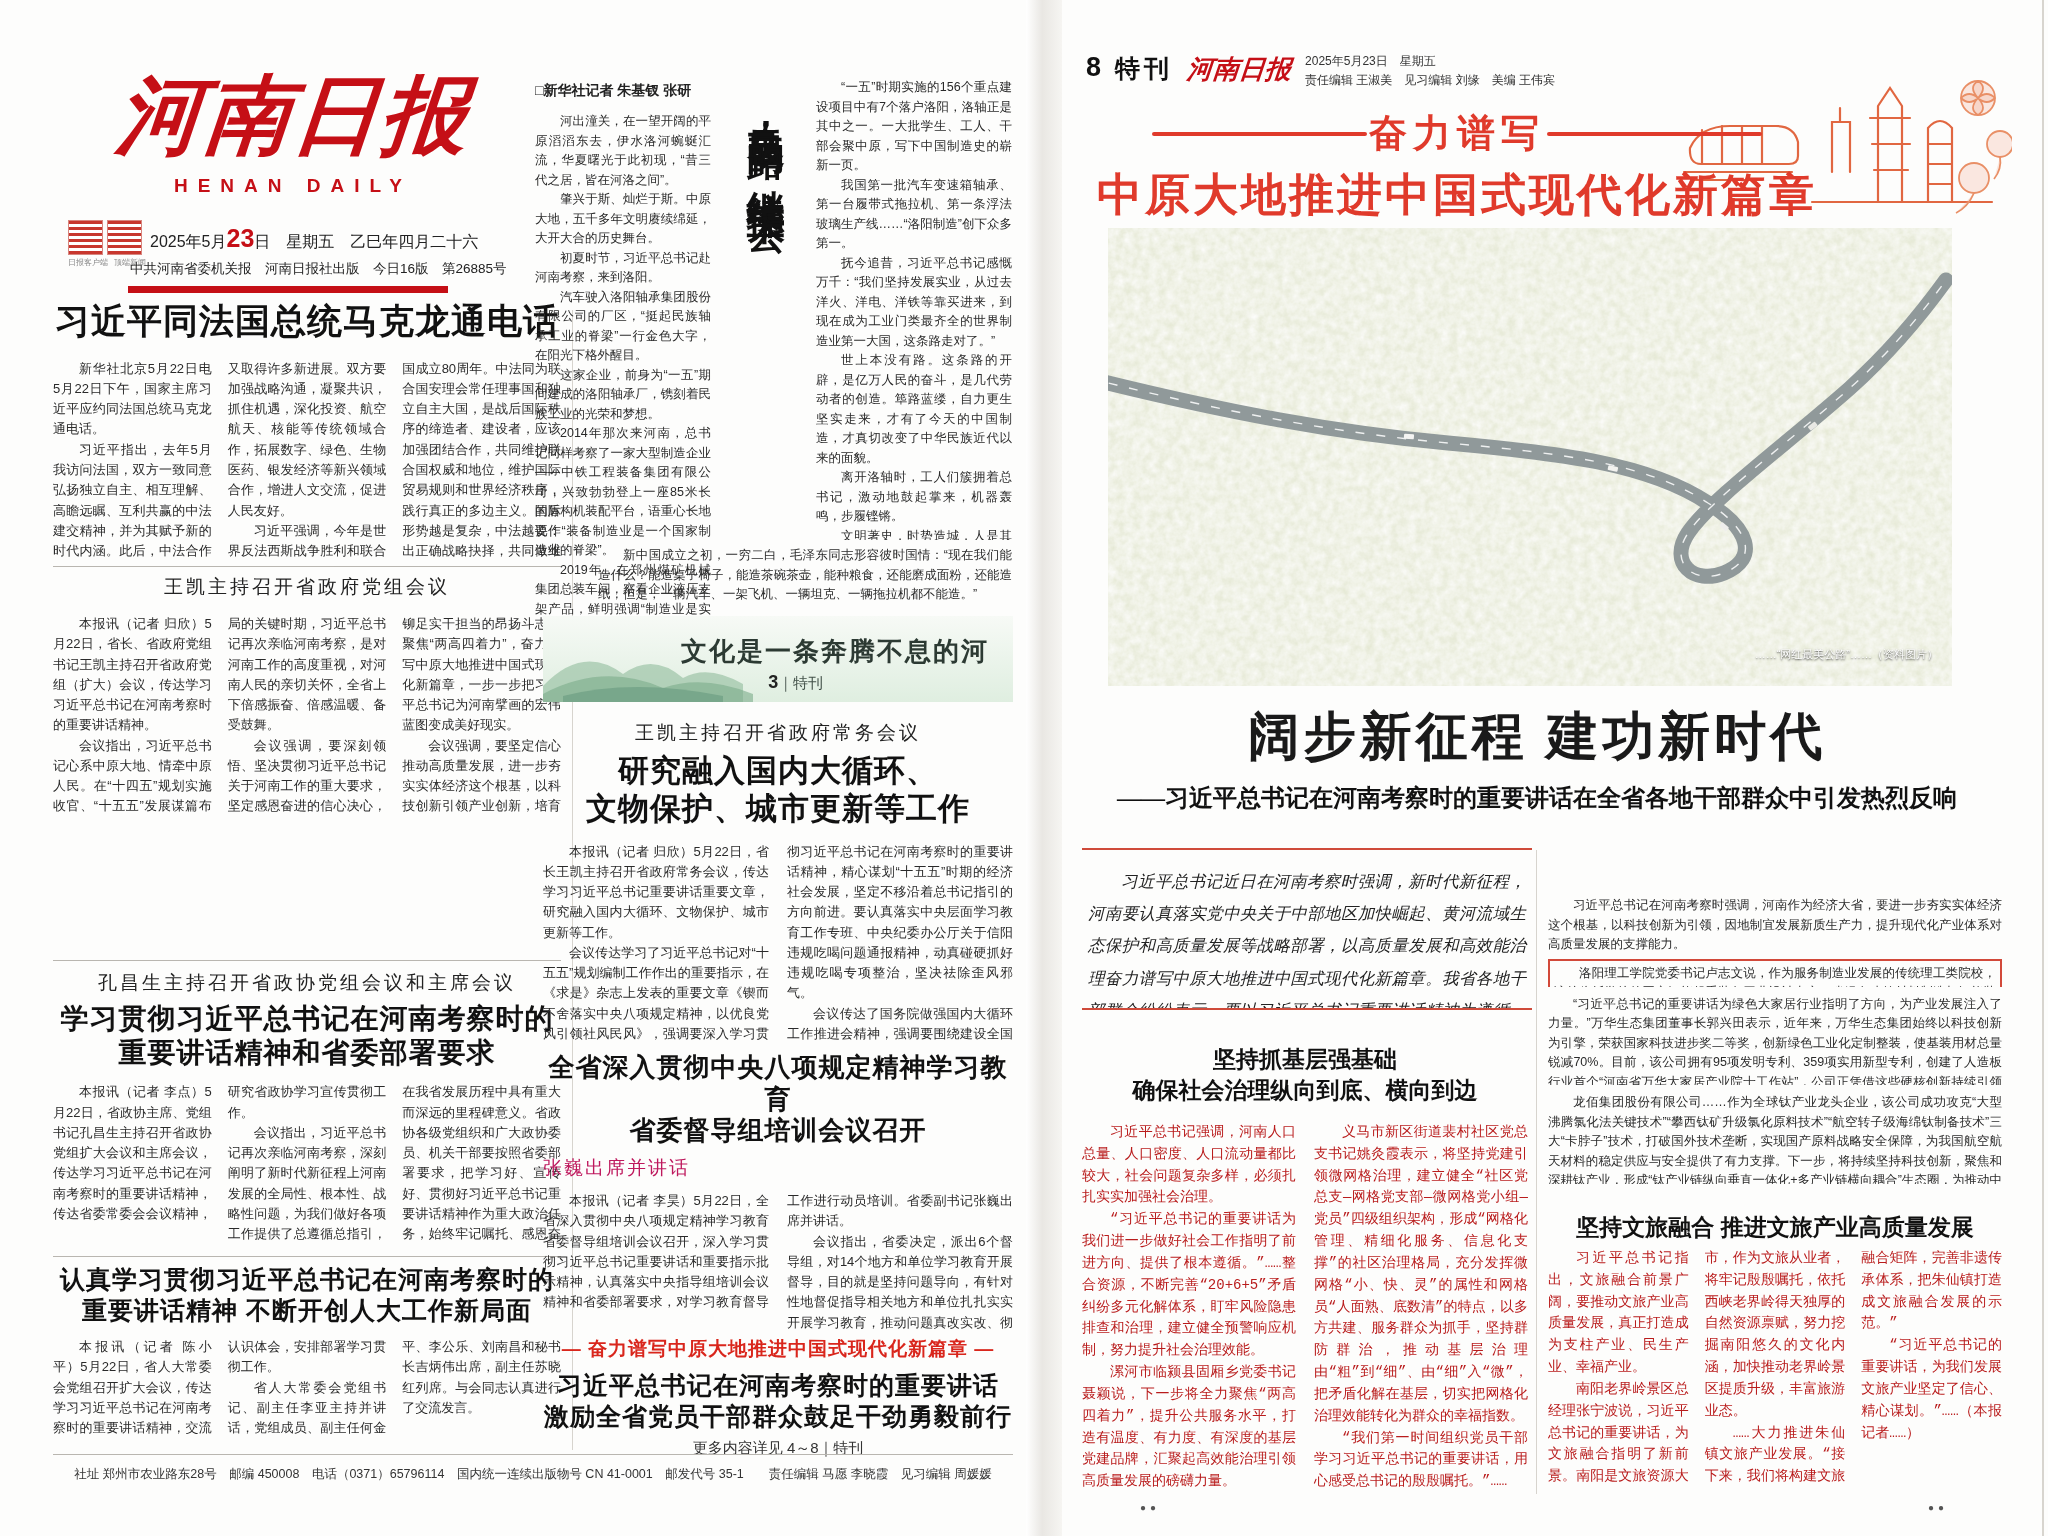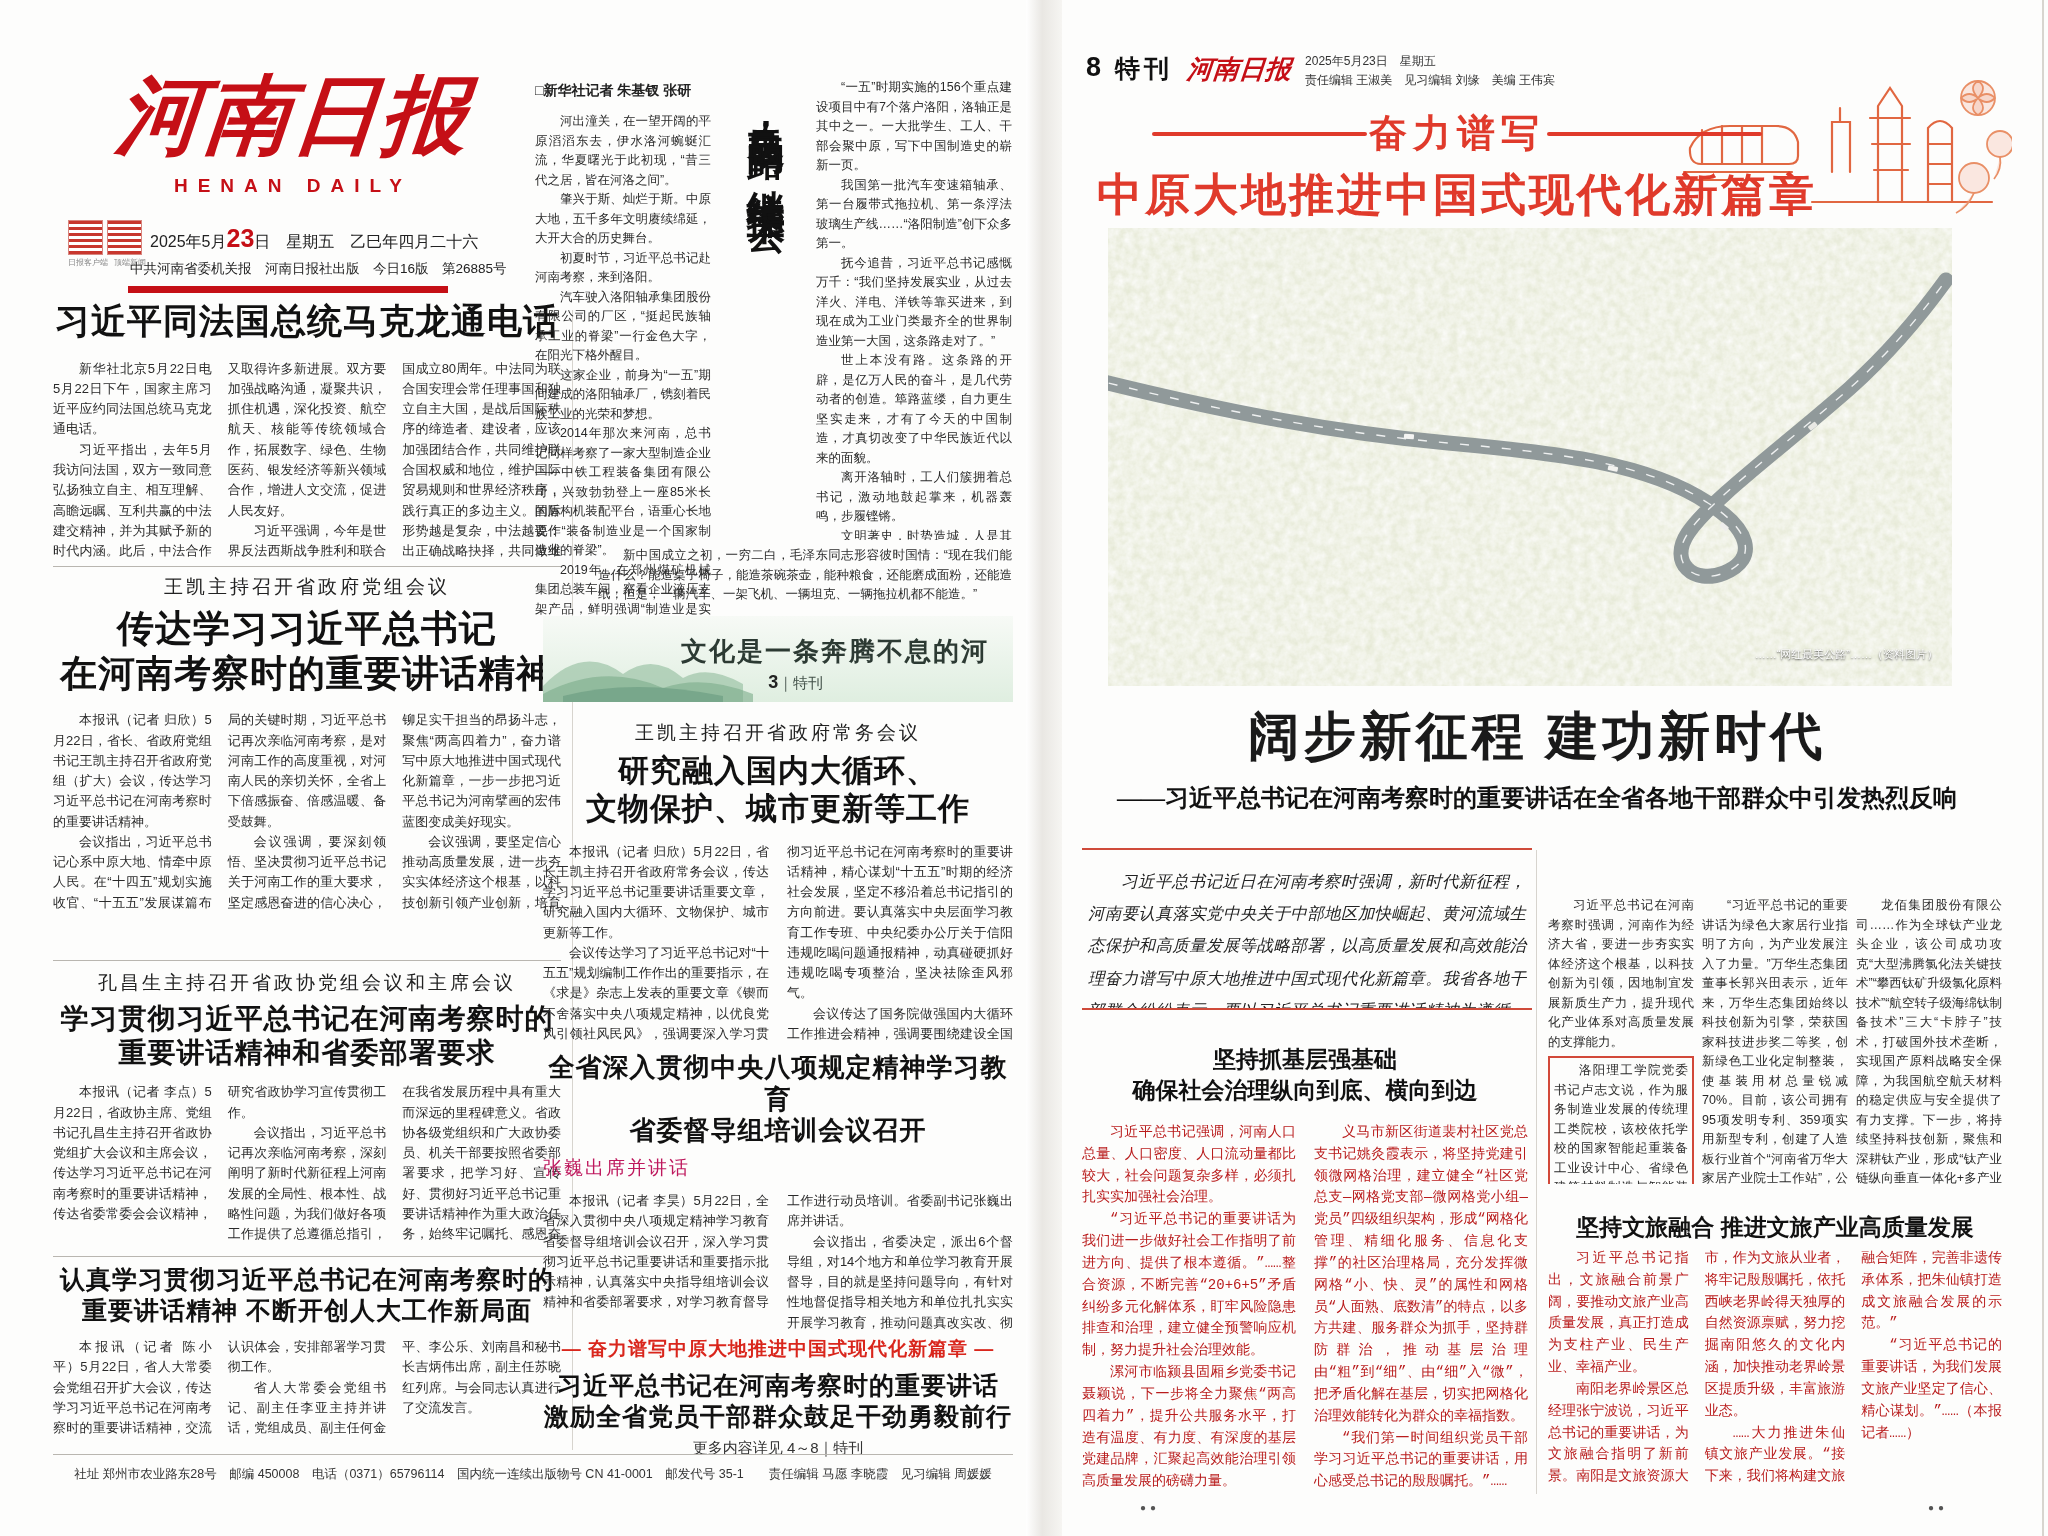--- a/index.html
+++ b/index.html
@@ -85,21 +85,21 @@
   .p8-headline{font-weight:900;font-size:52px;color:#1a1a1a;text-align:center;letter-spacing:4px;white-space:nowrap;}
   .p8-subhead{font-family:"Liberation Serif","DejaVu Serif",serif;font-weight:bold;font-size:24px;
               color:#111;text-align:center;white-space:nowrap;}
   .intro-box{border-top:2px solid #cf4a3a;border-bottom:2px solid #cf4a3a;
              font-family:"Liberation Serif","DejaVu Serif",serif;font-style:italic;
              font-size:16.5px;line-height:1.95;color:#222;text-align:justify;padding:16px 6px;overflow:hidden;}
   .intro-box p{margin:0;text-indent:2em;}
   .sec-title{font-weight:900;font-size:23px;color:#111;text-align:center;white-space:pre-line;line-height:1.35;}
   .sec-body{font-size:14px;line-height:1.56;color:#b91c1c;text-align:justify;overflow:hidden;font-family:Liberation Mono, monospace;}
   .sec-body p{margin:0;text-indent:2em;}
-  .cols3{display:flex;gap:8px;}
+  .cols3{display:flex;gap:8px;flex-direction:column;}
   .colx{flex:1;overflow:hidden;}
   .colx p{margin:0;text-indent:2em;font-size:12.5px;line-height:1.56;text-align:justify;color:#2a2a2a;}
   .hl-box{border:2px solid #d2493a;padding:3px 4px;margin:4px 0;}
   .hl-box p{text-indent:2em;}
   .dots{font-size:10px;color:#555;letter-spacing:4px;}
   .deco{opacity:.95;}
 </style>
 </head>
 <body>
 
@@ -135,22 +135,20 @@
           <p>新华社北京5月22日电　5月22日下午，国家主席习近平应约同法国总统马克龙通电话。</p>
           <p>习近平指出，去年5月我访问法国，双方一致同意弘扬独立自主、相互理解、高瞻远瞩、互利共赢的中法建交精神，并为其赋予新的时代内涵。此后，中法合作又取得许多新进展。双方要加强战略沟通，凝聚共识，抓住机遇，深化投资、航空航天、核能等传统领域合作，拓展数字、绿色、生物医药、银发经济等新兴领域合作，增进人文交流，促进人民友好。</p>
           <p>习近平强调，今年是世界反法西斯战争胜利和联合国成立80周年。中法同为联合国安理会常任理事国和独立自主大国，是战后国际秩序的缔造者、建设者，应该加强团结合作，共同维护联合国权威和地位，维护国际贸易规则和世界经济秩序，践行真正的多边主义。国际形势越是复杂，中法越要作出正确战略抉择，共同做维护国际秩序的可靠力量、促进全球增长的开放力量、引领多边合作的进步力量。</p>
         </div>
     </div>
 
     <div class="abs thin-rule" style="left:15px;top:536px;width:508px;"></div>
 
     <div class="abs" style="left:15px;top:544px;width:508px;">
       <div class="kicker">王凯主持召开省政府党组会议</div>
-      <div class="hl-head" style="font-size:37px;margin-top:6px;">传达学习习近平总书记
-在河南考察时的重要讲话精神</div>
       <div class="body c3" style="margin-top:14px;height:204px;">
           <p>本报讯（记者 归欣）5月22日，省长、省政府党组书记王凯主持召开省政府党组（扩大）会议，传达学习习近平总书记在河南考察时的重要讲话精神。</p>
           <p>会议指出，习近平总书记心系中原大地、情牵中原人民。在“十四五”规划实施收官、“十五五”发展谋篇布局的关键时期，习近平总书记再次亲临河南考察，是对河南工作的高度重视，对河南人民的亲切关怀，全省上下倍感振奋、倍感温暖、备受鼓舞。</p>
           <p>会议强调，要深刻领悟、坚决贯彻习近平总书记关于河南工作的重大要求，坚定感恩奋进的信心决心，铆足实干担当的昂扬斗志，聚焦“两高四着力”，奋力谱写中原大地推进中国式现代化新篇章，一步一步把习近平总书记为河南擘画的宏伟蓝图变成美好现实。</p>
           <p>会议强调，要坚定信心推动高质量发展，进一步夯实实体经济这个根基，以科技创新引领产业创新，培育壮大先进制造业链群，因地制宜发展新质生产力，加快建设制造业强省。要深入研究、系统谋划今后五年的工作，高质量编制“十五五”规划。</p>
         </div>
     </div>
 
     <div class="abs thin-rule" style="left:15px;top:930px;width:508px;"></div>
 

